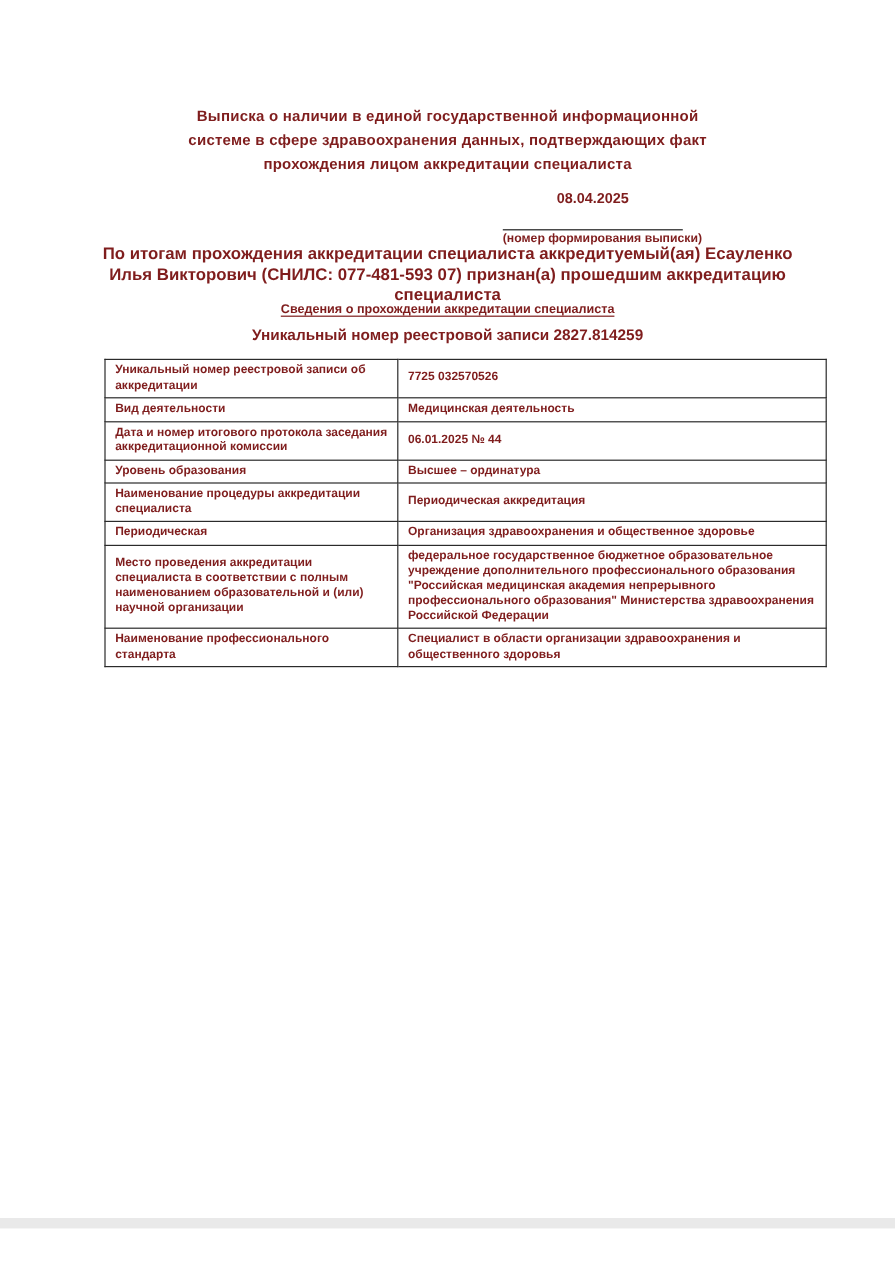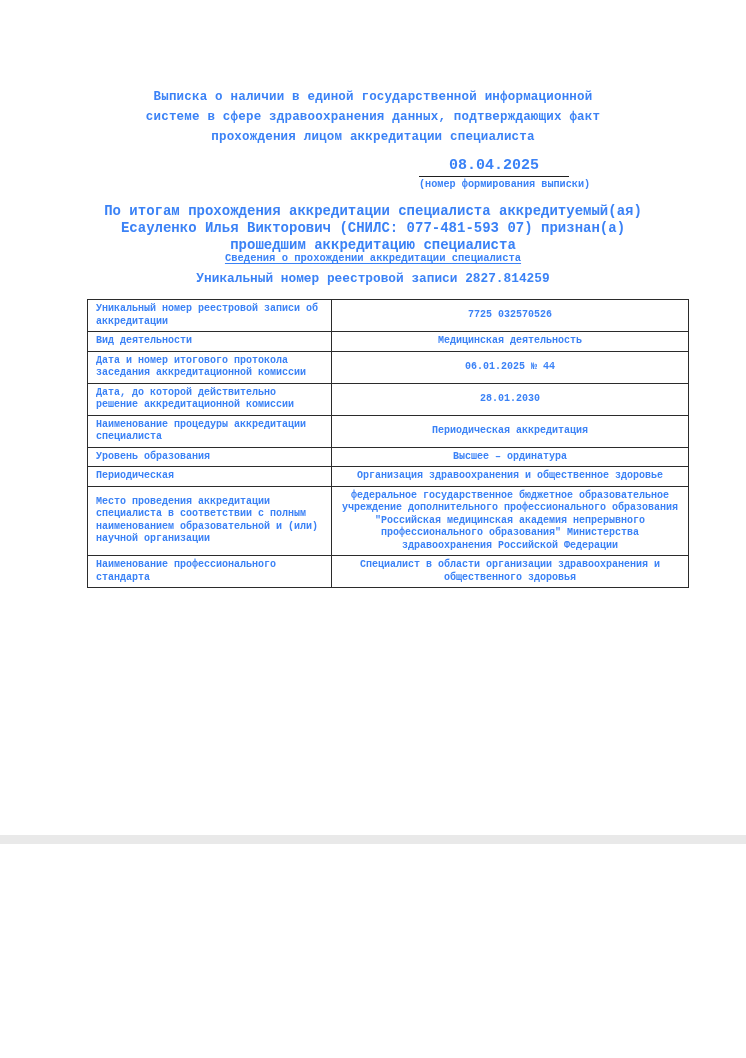--- a/index.html
+++ b/index.html
@@ -3,26 +3,26 @@
 <meta charset="utf-8">
 <style>
   html, body {
     margin: 0;
     padding: 0;
     background: #ffffff;
   }
   .page {
     position: relative;
     width: 746px;
-    height: 844px;
+    height: 1024px;
     background: #ffffff;
     overflow: hidden;
-    font-family: Liberation Mono, monospace;
+    font-family: Liberation Sans, sans-serif;
     font-weight: bold;
-    color: #3b82f6;
+    color: #7f1d1d;
     -webkit-font-smoothing: antialiased;
   }
   .doc-title {
     position: absolute;
     top: 87px;
     left: 0;
     width: 746px;
     text-align: center;
     font-size: 12.5px;
     line-height: 20px;
@@ -30,23 +30,23 @@
   }
   .date-block {
     position: absolute;
     top: 158px;
     left: 419px;
     width: 150px;
     text-align: center;
   }
   .date-value {
     display: block;
-    font-size: 15px;
+    font-size: 12px;
     line-height: 15px;
-    padding-bottom: 3px;
+    padding-bottom: 18px;
     border-bottom: 1.5px solid #1f1f1f;
   }
   .date-caption {
     display: block;
     font-size: 10.2px;
     line-height: 14px;
     white-space: nowrap;
     margin-top: 1px;
   }
   .intro {
@@ -89,21 +89,21 @@
   table.acc-table td {
     border: 1.5px solid #2b2b2b;
     font-size: 10px;
     line-height: 12.5px;
     font-weight: bold;
     padding: 3px 8px 3px 8px;
     vertical-align: middle;
     word-wrap: break-word;
   }
   td.cell-label { width: 227px; }
-  td.cell-value { width: 340px; text-align: center; }
+  td.cell-value { width: 340px; }
   .footer-strip {
     position: absolute;
     left: 0;
     bottom: 0;
     width: 746px;
     height: 9px;
     background: #e9e9e9;
   }
 </style>
 </head>
@@ -136,30 +136,26 @@
       </tr>
       <tr>
         <td class="cell-label">Вид деятельности</td>
         <td class="cell-value">Медицинская деятельность</td>
       </tr>
       <tr>
         <td class="cell-label">Дата и номер итогового протокола заседания аккредитационной комиссии</td>
         <td class="cell-value">06.01.2025 № 44</td>
       </tr>
       <tr>
-        <td class="cell-label">Дата, до которой действительно решение аккредитационной комиссии</td>
-        <td class="cell-value">28.01.2030</td>
+        <td class="cell-label">Уровень образования</td>
+        <td class="cell-value">Высшее – ординатура</td>
       </tr>
       <tr>
         <td class="cell-label">Наименование процедуры аккредитации специалиста</td>
         <td class="cell-value">Периодическая аккредитация</td>
-      </tr>
-      <tr>
-        <td class="cell-label">Уровень образования</td>
-        <td class="cell-value">Высшее – ординатура</td>
       </tr>
       <tr>
         <td class="cell-label">Периодическая</td>
         <td class="cell-value">Организация здравоохранения и общественное здоровье</td>
       </tr>
       <tr>
         <td class="cell-label">Место проведения аккредитации специалиста в соответствии с полным наименованием образовательной и (или) научной организации</td>
         <td class="cell-value">федеральное государственное бюджетное образовательное учреждение дополнительного профессионального образования "Российская медицинская академия непрерывного профессионального образования" Министерства здравоохранения Российской Федерации</td>
       </tr>
       <tr>

